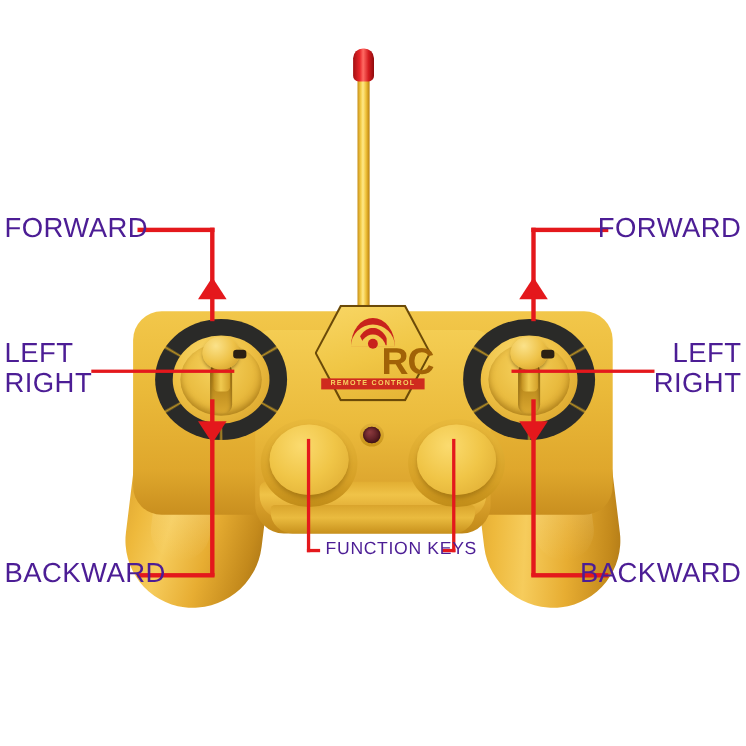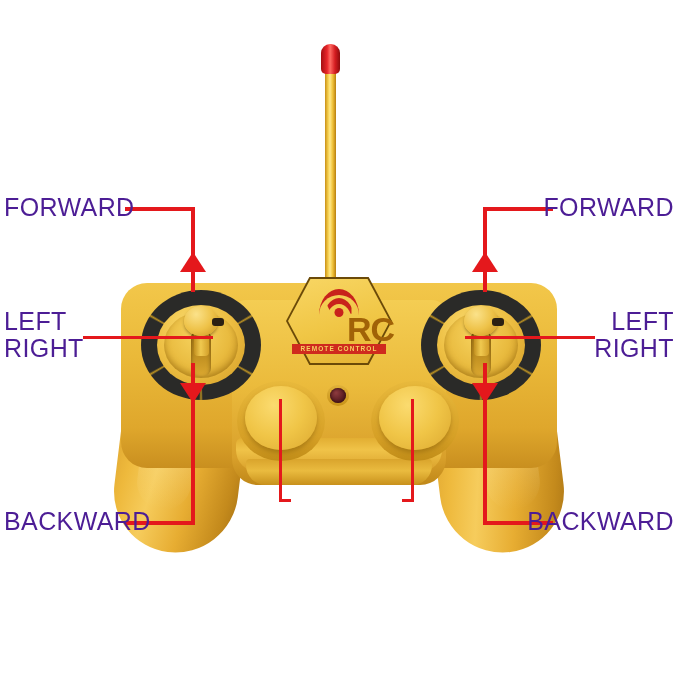--- a/index.html
+++ b/index.html
@@ -204,14 +204,15 @@
 
   <div class="anno" style="left:4px;top:508px;">BACKWARD</div>
 
   <div class="anno r" style="right:4px;top:194px;">FORWARD</div>
 
   <div class="anno r" style="right:4px;top:308px;">LEFT</div>
   <div class="anno r" style="right:4px;top:335px;">RIGHT</div>
 
   <div class="anno r" style="right:4px;top:508px;">BACKWARD</div>
 
+  <div class="anno sm" style="left:296px;top:492px;">FUNCTION KEYS</div>
 
 </div>
 
 </body></html>

